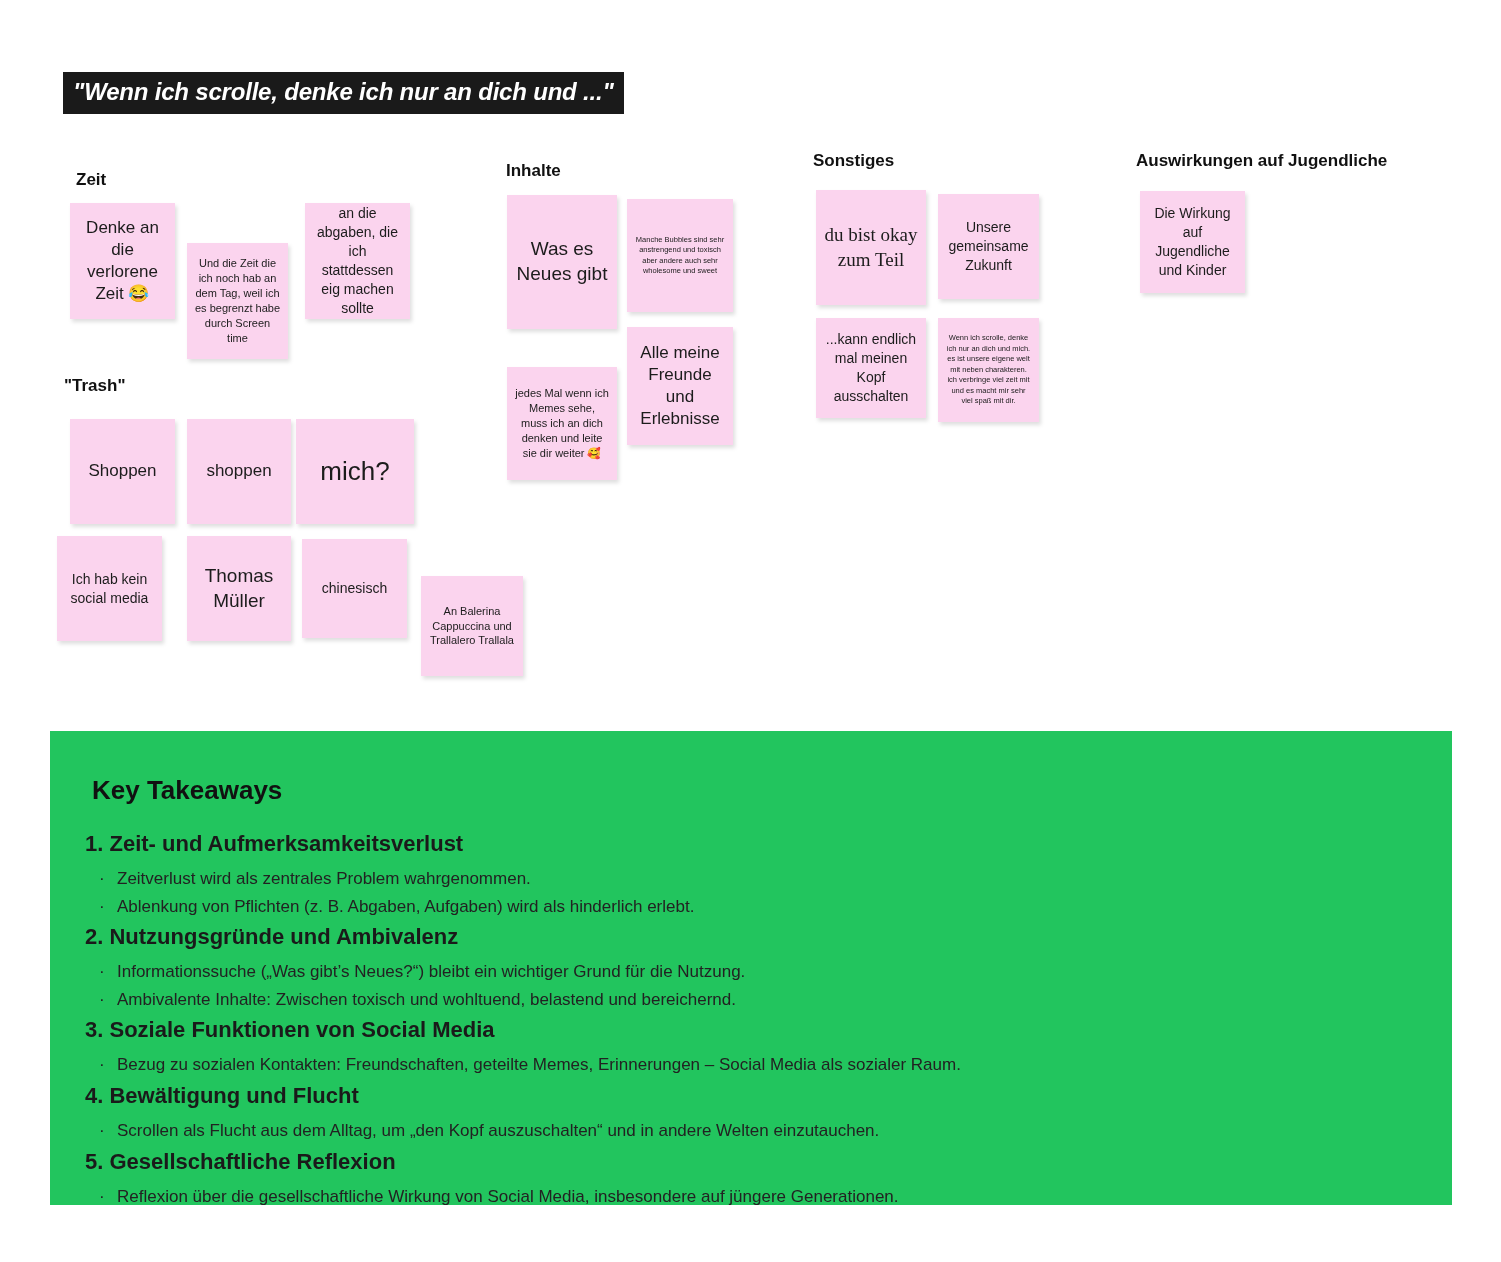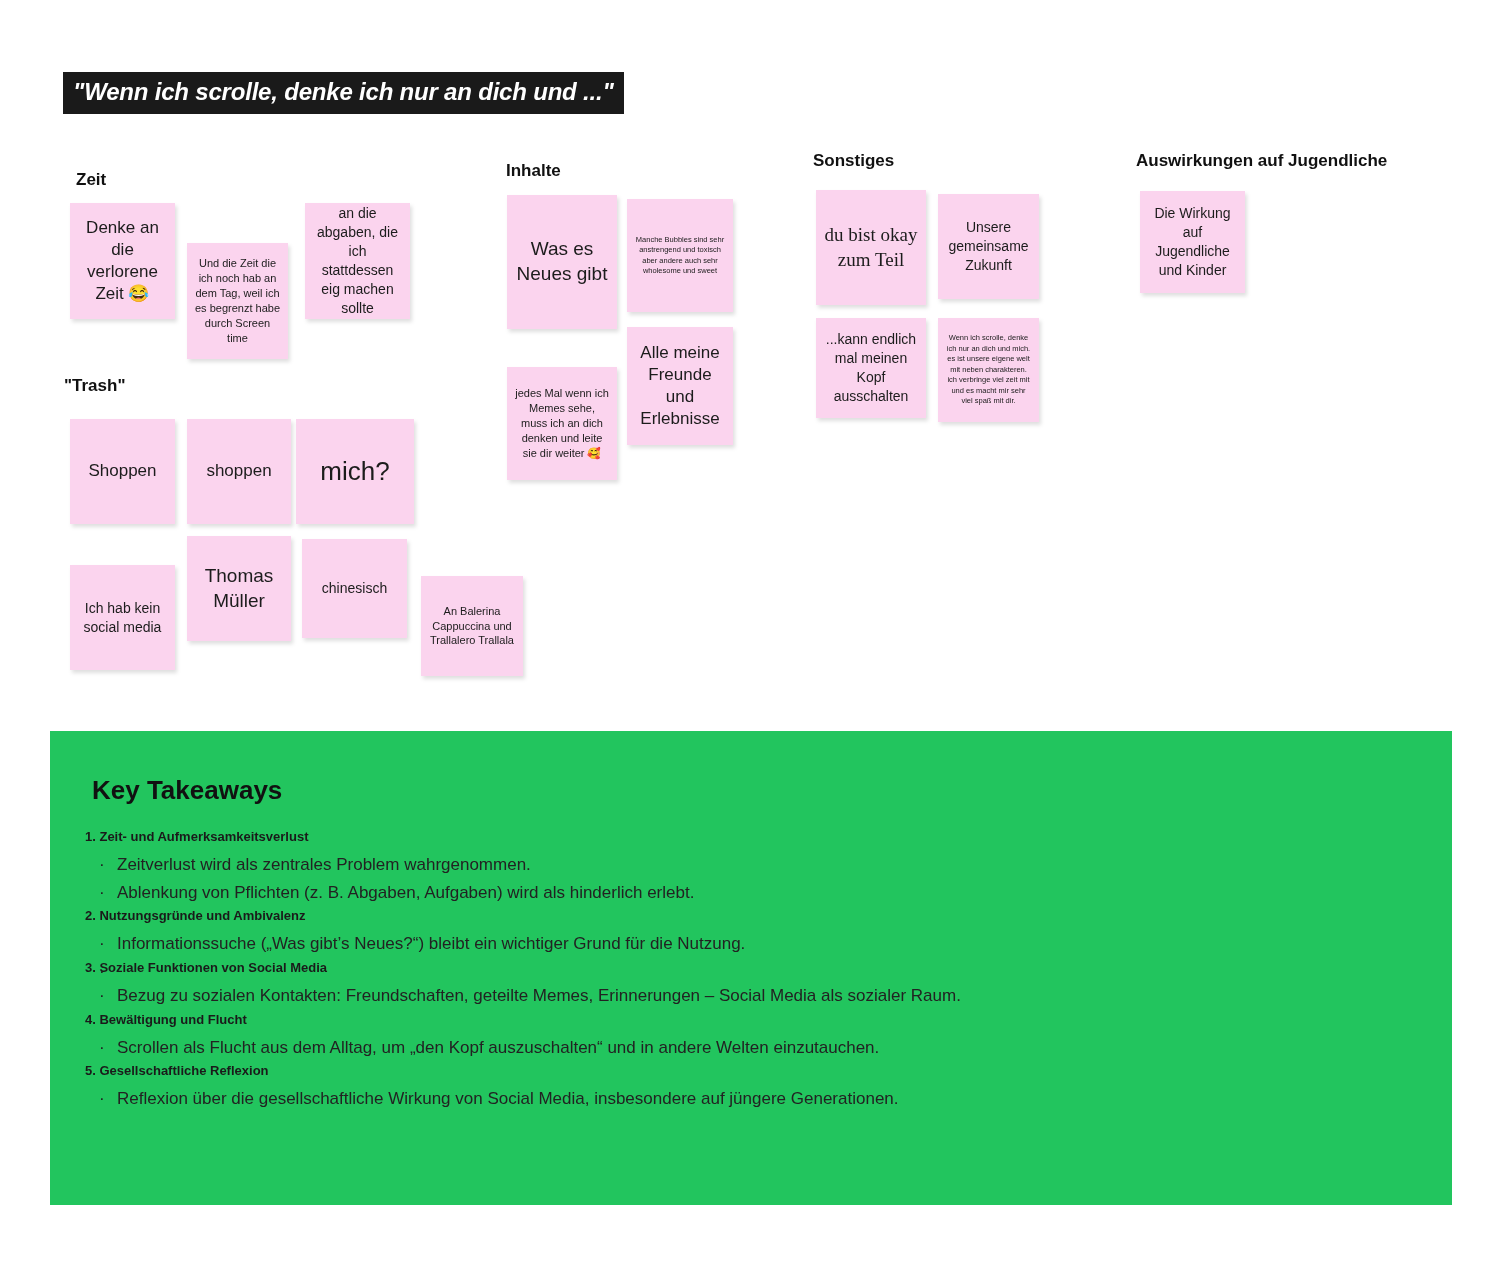--- a/index.html
+++ b/index.html
@@ -87,21 +87,21 @@
     color: #111111;
   }
   #takeaway-list {
     position: absolute;
     left: 35px;
     top: 96px;
     right: 20px;
   }
   .tk-group { margin-bottom: 0px; }
   .tk-heading {
-    font-size: 13px;
+    font-size: 22px;
     font-weight: bold;
     color: #1a1a1a;
     padding: 0 0 4px 0;
     line-height: 1.55;
   }
   .tk-bullet {
     font-size: 17px;
     color: #222222;
     line-height: 1.62;
     padding-left: 32px;
@@ -138,21 +138,21 @@
 
 <div class="note s-lg" style="left:70px;  top:419px; width:105px; height:105px;">
   <span class="txt">Shoppen</span>
 </div>
 <div class="note s-lg" style="left:187px; top:419px; width:104px; height:105px;">
   <span class="txt">shoppen</span>
 </div>
 <div class="note s-huge" style="left:296px; top:419px; width:118px; height:105px;">
   <span class="txt">mich?</span>
 </div>
-<div class="note s-md" style="left:70px;  top:536px; width:105px; height:105px;margin-top:29px;">
+<div class="note s-md" style="left:57px;  top:536px; width:105px; height:105px;">
   <span class="txt">Ich hab kein social media</span>
 </div>
 <div class="note s-xl" style="left:187px; top:536px; width:104px; height:105px;">
   <span class="txt">Thomas Müller</span>
 </div>
 <div class="note s-md" style="left:302px; top:539px; width:105px; height:99px;">
   <span class="txt">chinesisch</span>
 </div>
 <div class="note s-sm" style="left:421px; top:536px; width:102px; height:100px;">
   <span class="txt">An Balerina Cappuccina und Trallalero Trallala</span>
@@ -192,21 +192,21 @@
   <div id="key-takeaways-title">Key Takeaways</div>
   <div id="takeaway-list">
       <div class="tk-group">
         <div class="tk-heading">1. Zeit- und Aufmerksamkeitsverlust</div>
         <div class="tk-bullet"><span class="dot">·</span><span>Zeitverlust wird als zentrales Problem wahrgenommen.</span></div>
         <div class="tk-bullet"><span class="dot">·</span><span>Ablenkung von Pflichten (z. B. Abgaben, Aufgaben) wird als hinderlich erlebt.</span></div>
       </div>
       <div class="tk-group">
         <div class="tk-heading">2. Nutzungsgründe und Ambivalenz</div>
         <div class="tk-bullet"><span class="dot">·</span><span>Informationssuche („Was gibt’s Neues?“) bleibt ein wichtiger Grund für die Nutzung.</span></div>
-        <div class="tk-bullet"><span class="dot">·</span></div>
+        <div class="tk-bullet"><span class="dot">·</span><span>Ambivalente Inhalte: Zwischen toxisch und wohltuend, belastend und bereichernd.</span></div>
       </div>
       <div class="tk-group">
         <div class="tk-heading">3. Soziale Funktionen von Social Media</div>
         <div class="tk-bullet"><span class="dot">·</span><span>Bezug zu sozialen Kontakten: Freundschaften, geteilte Memes, Erinnerungen – Social Media als sozialer Raum.</span></div>
       </div>
       <div class="tk-group">
         <div class="tk-heading">4. Bewältigung und Flucht</div>
         <div class="tk-bullet"><span class="dot">·</span><span>Scrollen als Flucht aus dem Alltag, um „den Kopf auszuschalten“ und in andere Welten einzutauchen.</span></div>
       </div>
       <div class="tk-group">

